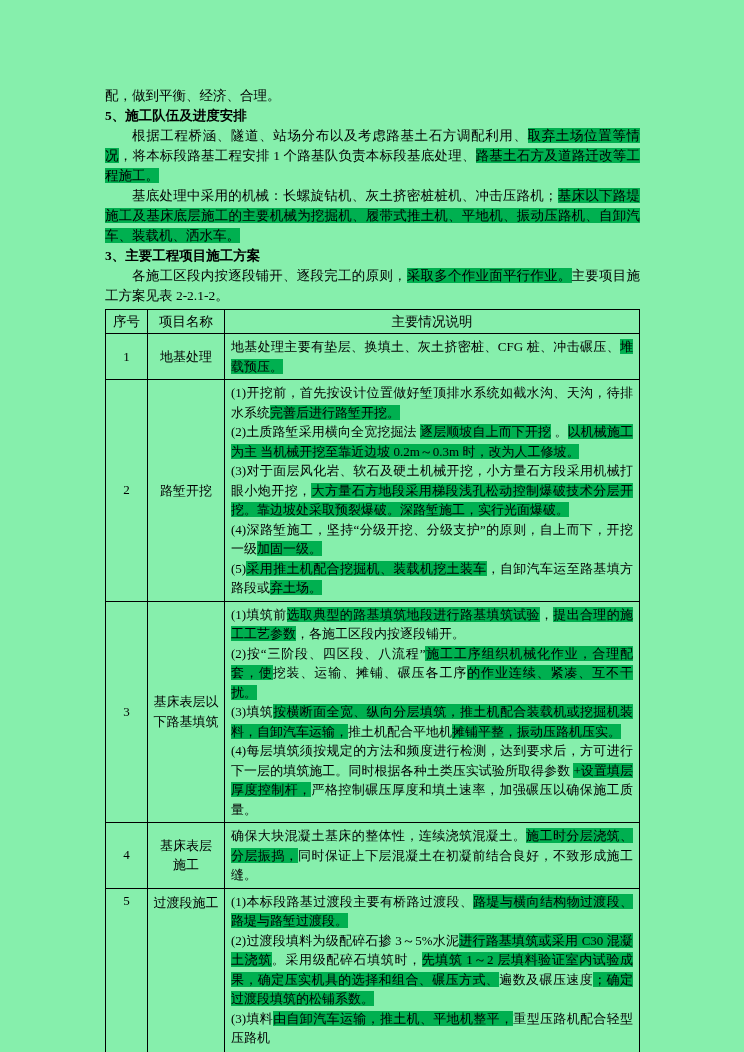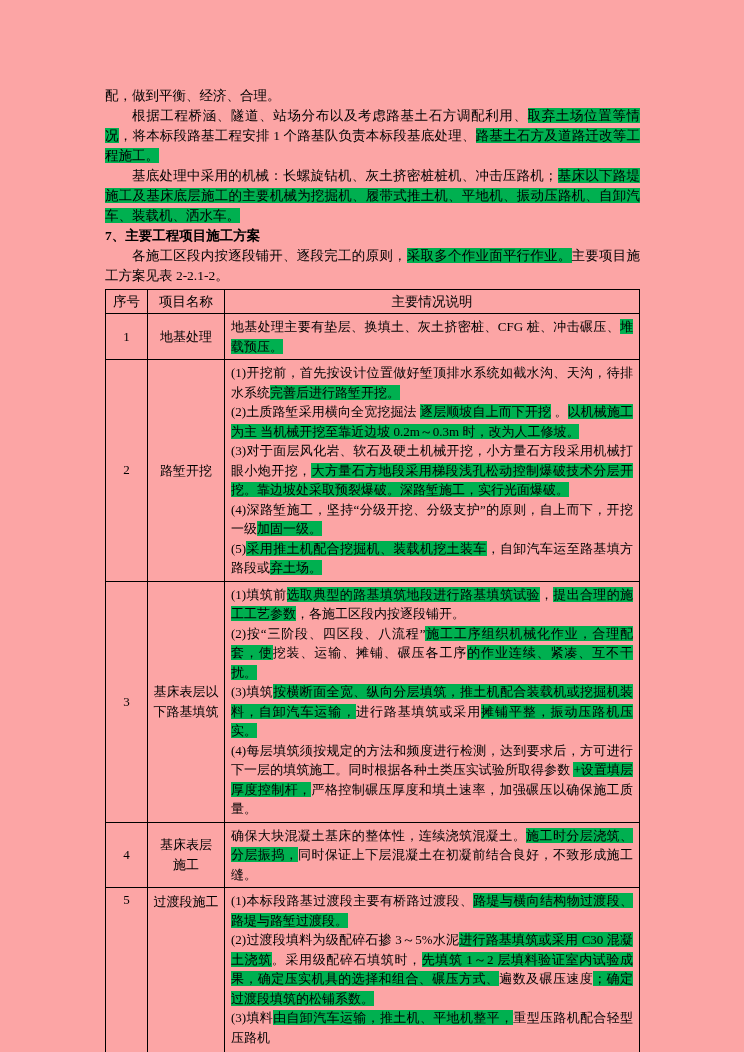--- a/index.html
+++ b/index.html
@@ -1,21 +1,21 @@
 <!DOCTYPE html>
 <html style="--hl: #00b050;"><head>
 <meta charset="utf-8">
 <style>
   * { margin:0; padding:0; box-sizing:border-box; }
   html,body { background:#ffffff; }
   body {
     width:744px; height:1052px; overflow:hidden;
     font-family:"Liberation Serif", serif; color:#000;
   }
-  .page { width:744px; height:1052px; padding:86px 104px 0 105px; background:#fca5a5; }
+  .page { width:744px; height:1052px; padding:86px 104px 0 105px; background:#86efac; }
   .lead, .heading, .body-paragraph, .caption {
     font-size:13.5px; line-height:20px; text-align:justify;
   }
   .heading { font-weight:bold; }
   .body-paragraph { text-indent:27px; }
   .caption { text-indent:20px; text-align:left; }
   table { border-collapse:collapse; width:535px; margin-top:3px; table-layout:fixed; }
   th, td { border:1px solid #000; }
   th { font-weight:normal; font-size:13.5px; height:24px; text-align:center;margin-left:36px; }
   .th-no { width:42px; }
@@ -36,23 +36,24 @@
   .row-5 .col-no, .row-5 .col-name { padding-top:4px; }
   .hl { background:var(--hl,#00b050); }
 </style>
 </head>
 <body>
 
 <div class="page">
   <div class="lead">配，做到平衡、经济、合理。</div>
 
   <div id="sections">
+      <div class="heading">5、施工队伍及进度安排</div>
       <div class="body-paragraph"><span>根据工程桥涵、隧道、站场分布以及考虑路基土石方调配利用、</span><span class="hl">取弃土场位置等情况</span><span>，将本标段路基工程安排 1 个路基队负责本标段基底处理、</span><span class="hl">路基土石方及道路迁改等工程施工。</span></div>
       <div class="body-paragraph"><span>基底处理中采用的机械：长螺旋钻机、灰土挤密桩桩机、冲击压路机；</span><span class="hl">基床以下路堤施工及基床底层施工的主要机械为挖掘机、履带式推土机、平地机、振动压路机、自卸汽车、装载机、洒水车。</span></div>
-      <div class="heading">7、主要工程项目施工方案</div>
+      <div class="heading">3、主要工程项目施工方案</div>
       <div class="body-paragraph"><span>各施工区段内按逐段铺开、逐段完工的原则，</span><span class="hl">采取多个作业面平行作业。</span><span>主要项目施工方案见表 2-2.1-2。</span></div>
     </div>
 
 
   <table>
     <thead>
       <tr>
         <th class="th-no">序号</th>
         <th class="th-name">项目名称</th>
         <th class="th-desc">主要情况说明</th>
@@ -77,21 +78,21 @@
             <div class="cell-paragraph"><span>(5)</span><span class="hl">采用推土机配合挖掘机、装载机挖土装车</span><span>，自卸汽车运至路基填方路段或</span><span class="hl">弃土场。</span></div>
           </td>
         </tr>
         <tr class="row-3">
           <td class="col-no">3</td>
           <td class="col-name">基床表层以
 下路基填筑</td>
           <td class="col-desc">
             <div class="cell-paragraph"><span>(1)填筑前</span><span class="hl">选取典型的路基填筑地段进行路基填筑试验</span><span>，</span><span class="hl">提出合理的施工工艺参数</span><span>，各施工区段内按逐段铺开。</span></div>
             <div class="cell-paragraph"><span>(2)按“三阶段、四区段、八流程”</span><span class="hl">施工工序组织机械化作业，合理配套，使</span><span>挖装、运输、摊铺、碾压各工序</span><span class="hl">的作业连续、紧凑、互不干扰。</span></div>
-            <div class="cell-paragraph"><span>(3)填筑</span><span class="hl">按横断面全宽、纵向分层填筑，推土机配合装载机或挖掘机装料，自卸汽车运输，</span><span>进行路基填筑或采用</span><span class="hl">摊铺平整，振动压路机压实。</span></div>
+            <div class="cell-paragraph"><span>(3)填筑</span><span class="hl">按横断面全宽、纵向分层填筑，推土机配合装载机或挖掘机装料，自卸汽车运输，</span><span>推土机配合平地机</span><span class="hl">摊铺平整，振动压路机压实。</span></div>
             <div class="cell-paragraph"><span>(4)每层填筑须按规定的方法和频度进行检测，达到要求后，方可进行下一层的填筑施工。同时根据各种土类压实试验所取得参数 </span><span class="hl">+设置填层厚度控制杆，</span><span>严格控制碾压厚度和填土速率，加强碾压以确保施工质量。</span></div>
           </td>
         </tr>
         <tr class="row-4">
           <td class="col-no">4</td>
           <td class="col-name">基床表层
 施工</td>
           <td class="col-desc">
             <div class="cell-paragraph"><span>确保大块混凝土基床的整体性，连续浇筑混凝土。</span><span class="hl">施工时分层浇筑、分层振捣，</span><span>同时保证上下层混凝土在初凝前结合良好，不致形成施工缝。</span></div>
           </td>

